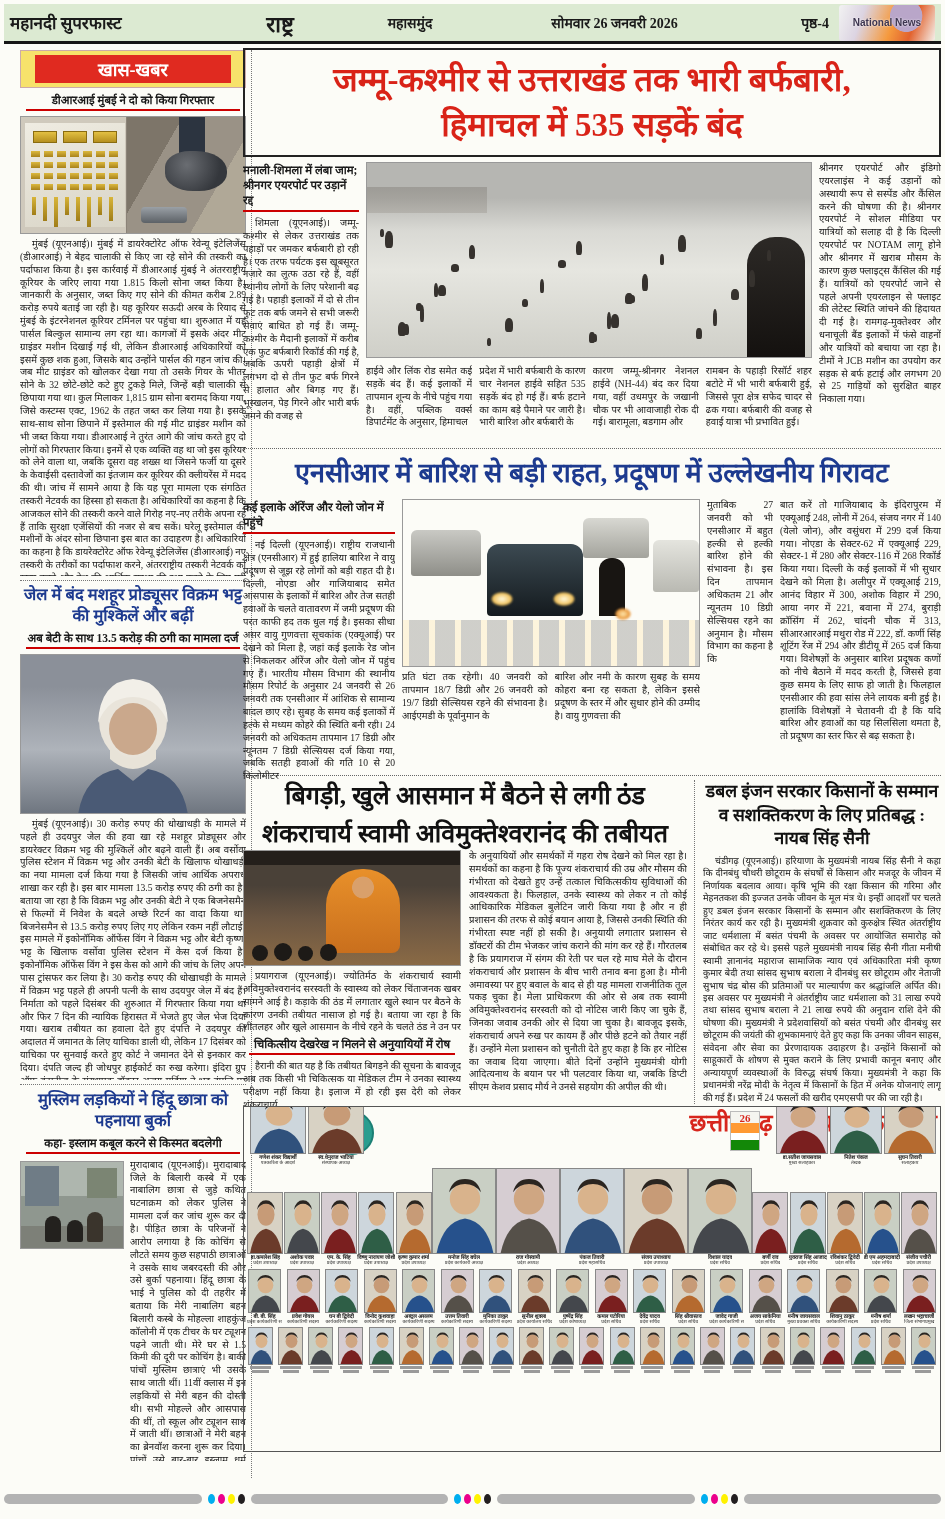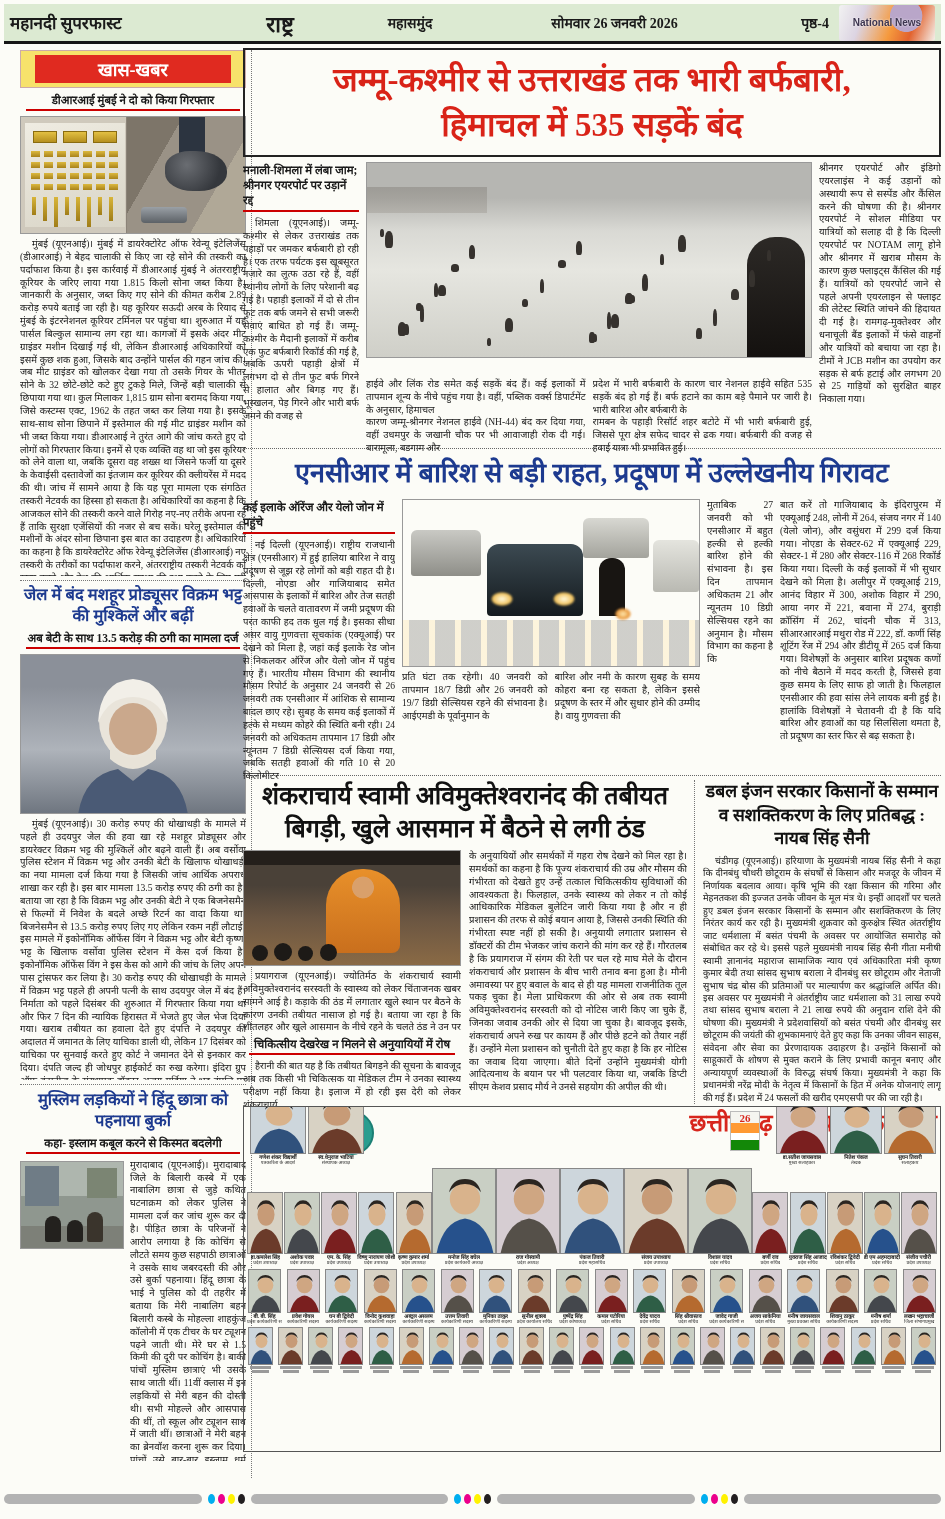--- a/index.html
+++ b/index.html
@@ -75,21 +75,21 @@
   .swami-photo{ width:100%; height:116px; margin-bottom:4px;
     background:linear-gradient(180deg,#4a4138 0 30%,#6b5642 60%,#8a6a45 100%);}
   .swami-fig{ position:absolute; right:60px; top:18px; width:74px; height:84px; border-radius:36px 36px 8px 8px;
     background:radial-gradient(circle at 50% 22%, #d9a06b 0 14%, transparent 15%),
       linear-gradient(180deg,#e8902a,#c96f1d);}
   .crowd-head{ position:absolute; bottom:4px; border-radius:50%; background:#1d1a17;}
   
   .hl-box{ border:2px solid #222; padding:8px 6px; margin-bottom:5px;}
   .hl-box .l1{ font-size:33px; line-height:1.35;}
   .story1{ display:grid; grid-template-columns:116px 1fr 122px; column-gap:7px; height:282px; margin-bottom:2px;}
-  .s1-mid .cols4{ display:grid; grid-template-columns:repeat(2,1fr); column-gap:7px; margin-top:20px; height:76px;}
+  .s1-mid .cols4{ display:grid; grid-template-columns:repeat(4,1fr); column-gap:7px; margin-top:7px; height:76px;}
   .ncr-hl{ font-size:27px; height:42px; margin:2px 0 4px 0;}
   .story2{ display:grid; grid-template-columns:152px 298px 66px 1fr; column-gap:7px; height:272px;}
   .s2-sub{ display:grid; grid-template-columns:1fr 1fr; column-gap:7px; margin-top:4px; height:94px;}
   .bottom-block{ display:grid; grid-template-columns:452px 1fr; column-gap:8px; height:322px; margin-top:2px;}
   .swami-cols{ display:grid; grid-template-columns:1fr 1fr; column-gap:8px; height:244px;}
   .saini-hl{ font-size:17.5px; line-height:1.35; }
   
   .ad-box{ border:1px solid #555; margin-top:4px; padding:3px; height:346px; overflow:hidden; position:relative;}
   .ad-head{ text-align:right; }
   .ad-title{ color:#d7261d; font-weight:bold; font-size:24px; line-height:1.15;}
@@ -300,22 +300,22 @@
         </div>
       </div>
       <div class="body-text" style="max-height:268px;">मुताबिक 27 जनवरी को भी एनसीआर में बहुत हल्की से हल्की बारिश होने की संभावना है। इस दिन तापमान अधिकतम 21 और न्यूनतम 10 डिग्री सेल्सियस रहने का अनुमान है। मौसम विभाग का कहना है कि</div>
       <div class="body-text" style="max-height:268px;">बात करें तो गाजियाबाद के इंदिरापुरम में एक्यूआई 248, लोनी में 264, संजय नगर में 140 (येलो जोन), और वसुंधरा में 299 दर्ज किया गया। नोएडा के सेक्टर-62 में एक्यूआई 229, सेक्टर-1 में 280 और सेक्टर-116 में 268 रिकॉर्ड किया गया। दिल्ली के कई इलाकों में भी सुधार देखने को मिला है। अलीपुर में एक्यूआई 219, आनंद विहार में 300, अशोक विहार में 290, आया नगर में 221, बवाना में 274, बुराड़ी क्रॉसिंग में 262, चांदनी चौक में 313, सीआरआरआई मथुरा रोड में 222, डॉ. कर्णी सिंह शूटिंग रेंज में 294 और डीटीयू में 265 दर्ज किया गया। विशेषज्ञों के अनुसार बारिश प्रदूषक कणों को नीचे बैठाने में मदद करती है, जिससे हवा कुछ समय के लिए साफ हो जाती है। फिलहाल एनसीआर की हवा सांस लेने लायक बनी हुई है। हालांकि विशेषज्ञों ने चेतावनी दी है कि यदि बारिश और हवाओं का यह सिलसिला थमता है, तो प्रदूषण का स्तर फिर से बढ़ सकता है।</div>
     </div>
 
     <div class="dotted-rule"></div>
 
     <div class="bottom-block">
       <div style="border-right:1px dotted #777; padding-right:7px;">
+        <div class="hl-black" style="font-size:25px; line-height:1.3; margin-bottom:5px;">बिगड़ी, खुले आसमान में बैठने से लगी ठंड</div>
         <div class="hl-black" style="font-size:25px; line-height:1.3;">शंकराचार्य स्वामी अविमुक्तेश्वरानंद की तबीयत</div>
-        <div class="hl-black" style="font-size:25px; line-height:1.3; margin-bottom:5px;">बिगड़ी, खुले आसमान में बैठने से लगी ठंड</div>
         <div class="swami-cols">
           <div>
             <div class="ph swami-photo">
               <div class="swami-fig"></div>
               <div class="crowd-head" style="left:8px; width:16px; height:16px;"></div>
               <div class="crowd-head" style="left:30px; width:18px; height:18px;"></div>
               <div class="crowd-head" style="left:54px; width:15px; height:15px;"></div>
               <div class="crowd-head" style="left:76px; width:17px; height:17px;"></div>
               <div style="position:absolute; left:0; top:0; right:0; height:14px; background:#241f1b;"></div>
             </div>

